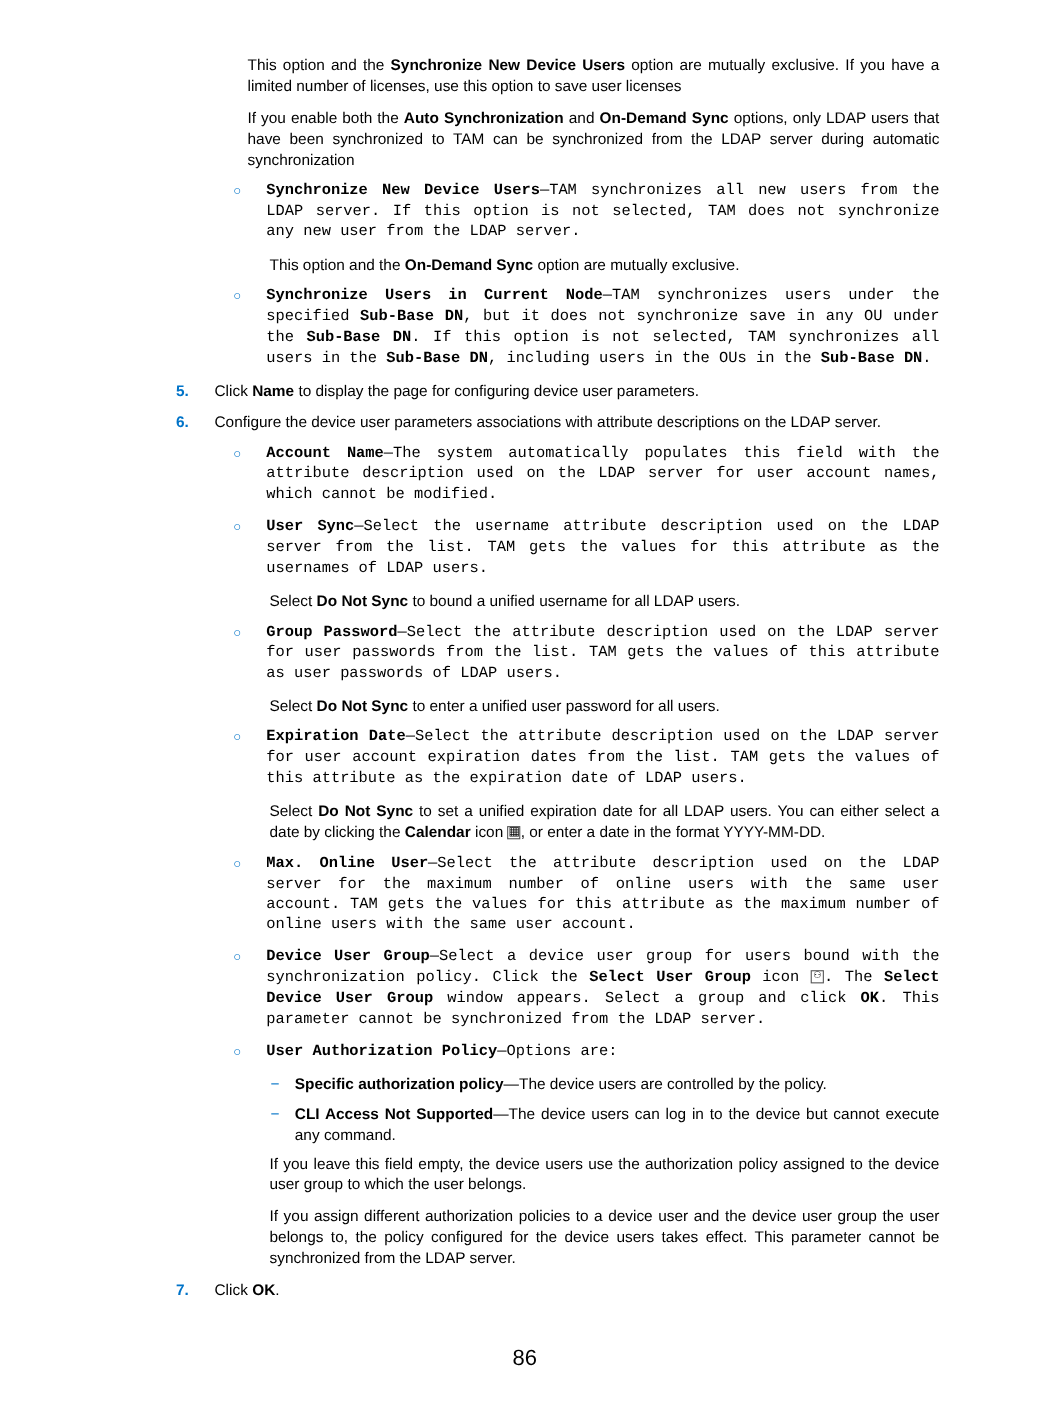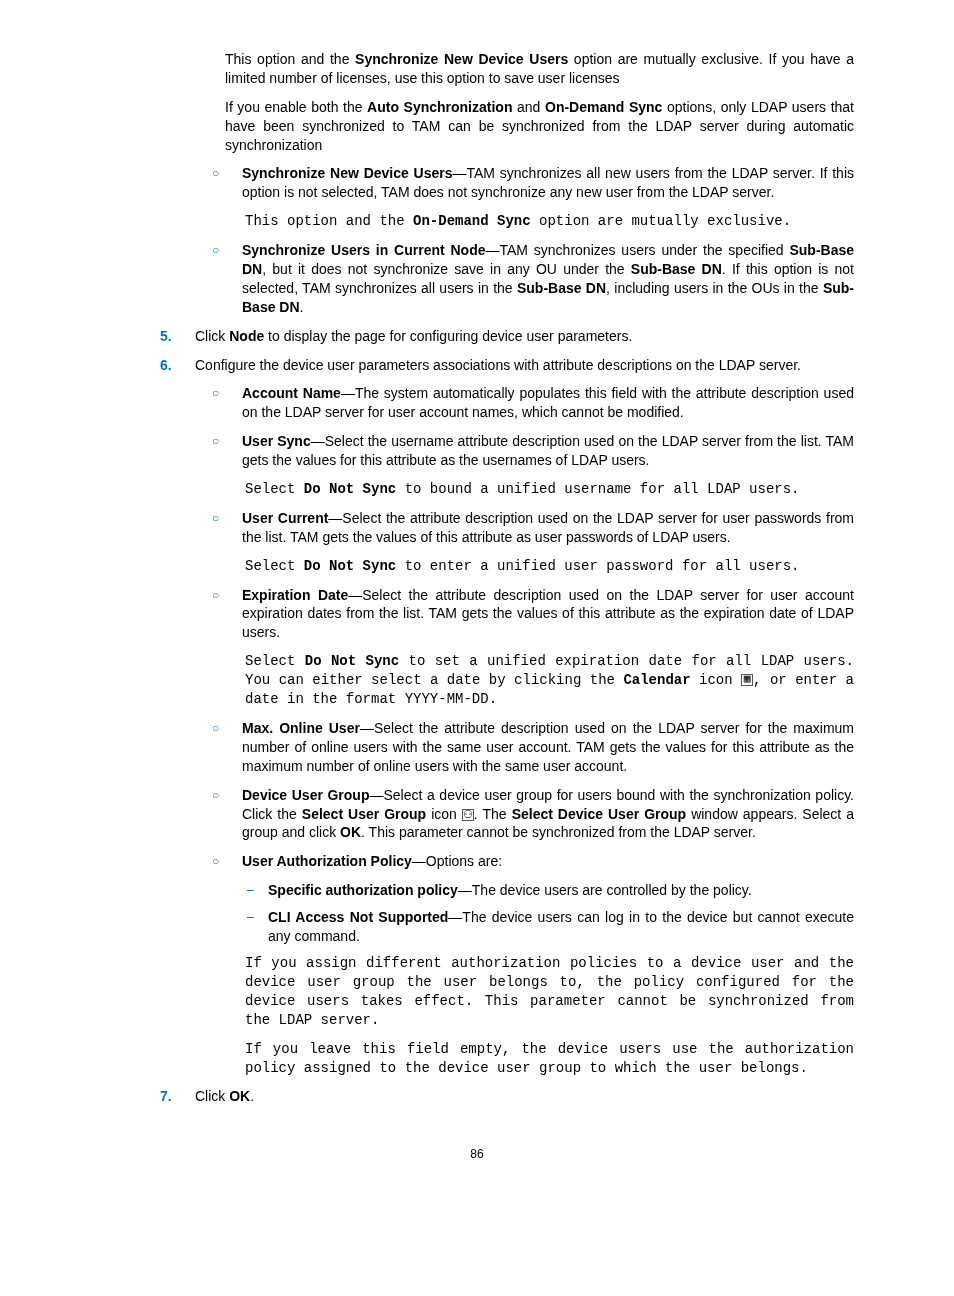--- a/index.html
+++ b/index.html
@@ -52,26 +52,26 @@
   .bul-mark {
     color: #0073c8;
     width: 30px;
     flex-shrink: 0;
     font-size: 12px;
     line-height: 1.6;
   }
   .bul-text {
     flex: 1;
     text-align: justify;
+    font-family: Liberation Mono, monospace;
   }
   .bul-inner {
     margin-left: 85px;
     margin-bottom: 10px;
     text-align: justify;
-    font-family: Liberation Mono, monospace;
   }
   .dash-item {
     display: flex;
     margin-bottom: 8px;
     margin-left: 86px;
   }
   .dash-mark {
     color: #0073c8;
     width: 22px;
     flex-shrink: 0;
@@ -87,21 +87,21 @@
     vertical-align: middle;
     border: 1px solid #555;
     width: 10px;
     height: 10px;
     line-height: 8px;
     text-align: center;
   }
   .page-num {
     text-align: center;
     margin-top: 40px;
-    font-size: 12px;
+    font-size: 20px;
   }
 </style>
 </head>
 <body>
 
 <div class="page">
 <div class="content">
 
   <div class="para indent1">
     <span>This option and the </span><b>Synchronize New Device Users</b><span> option are mutually exclusive. If you have a limited number of licenses, use this option to save user licenses</span>
@@ -124,21 +124,21 @@
   <div class="bul-item">
     <span class="bul-mark">○</span>
     <span class="bul-text">
       <b>Synchronize Users in Current Node</b><span>—TAM synchronizes users under the specified </span><b>Sub-Base DN</b><span>, but it does not synchronize save in any OU under the </span><b>Sub-Base DN</b><span>. If this option is not selected, TAM synchronizes all users in the </span><b>Sub-Base DN</b><span>, including users in the OUs in the </span><b>Sub-Base DN</b><span>.</span>
     </span>
   </div>
 
   <div class="ol-item">
     <span class="ol-num">5.</span>
     <span class="ol-text">
-      <span>Click </span><b>Node</b><span> to display the page for configuring device user parameters.</span>
+      <span>Click </span><b>Name</b><span> to display the page for configuring device user parameters.</span>
     </span>
   </div>
 
   <div class="ol-item">
     <span class="ol-num">6.</span>
     <span class="ol-text">Configure the device user parameters associations with attribute descriptions on the LDAP server.</span>
   </div>
 
   <div class="bul-item">
     <span class="bul-mark">○</span>
@@ -153,21 +153,21 @@
       <b>User Sync</b><span>—Select the username attribute description used on the LDAP server from the list. TAM gets the values for this attribute as the usernames of LDAP users.</span>
     </span>
   </div>
   <div class="bul-inner">
     <span>Select </span><b>Do Not Sync</b><span> to bound a unified username for all LDAP users.</span>
   </div>
 
   <div class="bul-item">
     <span class="bul-mark">○</span>
     <span class="bul-text">
-      <b>User Current</b><span>—Select the attribute description used on the LDAP server for user passwords from the list. TAM gets the values of this attribute as user passwords of LDAP users.</span>
+      <b>Group Password</b><span>—Select the attribute description used on the LDAP server for user passwords from the list. TAM gets the values of this attribute as user passwords of LDAP users.</span>
     </span>
   </div>
   <div class="bul-inner">
     <span>Select </span><b>Do Not Sync</b><span> to enter a unified user password for all users.</span>
   </div>
 
   <div class="bul-item">
     <span class="bul-mark">○</span>
     <span class="bul-text">
       <b>Expiration Date</b><span>—Select the attribute description used on the LDAP server for user account expiration dates from the list. TAM gets the values of this attribute as the expiration date of LDAP users.</span>
@@ -204,22 +204,22 @@
       <b>Specific authorization policy</b><span>—The device users are controlled by the policy.</span>
     </span>
   </div>
   <div class="dash-item">
     <span class="dash-mark">−</span>
     <span class="dash-text">
       <b>CLI Access Not Supported</b><span>—The device users can log in to the device but cannot execute any command.</span>
     </span>
   </div>
 
+  <div class="bul-inner">If you leave this field empty, the device users use the authorization policy assigned to the device user group to which the user belongs.</div>
   <div class="bul-inner">If you assign different authorization policies to a device user and the device user group the user belongs to, the policy configured for the device users takes effect. This parameter cannot be synchronized from the LDAP server.</div>
-  <div class="bul-inner">If you leave this field empty, the device users use the authorization policy assigned to the device user group to which the user belongs.</div>
 
   <div class="ol-item">
     <span class="ol-num">7.</span>
     <span class="ol-text">
       <span>Click </span><b>OK</b><span>.</span>
     </span>
   </div>
 
 </div>
 

